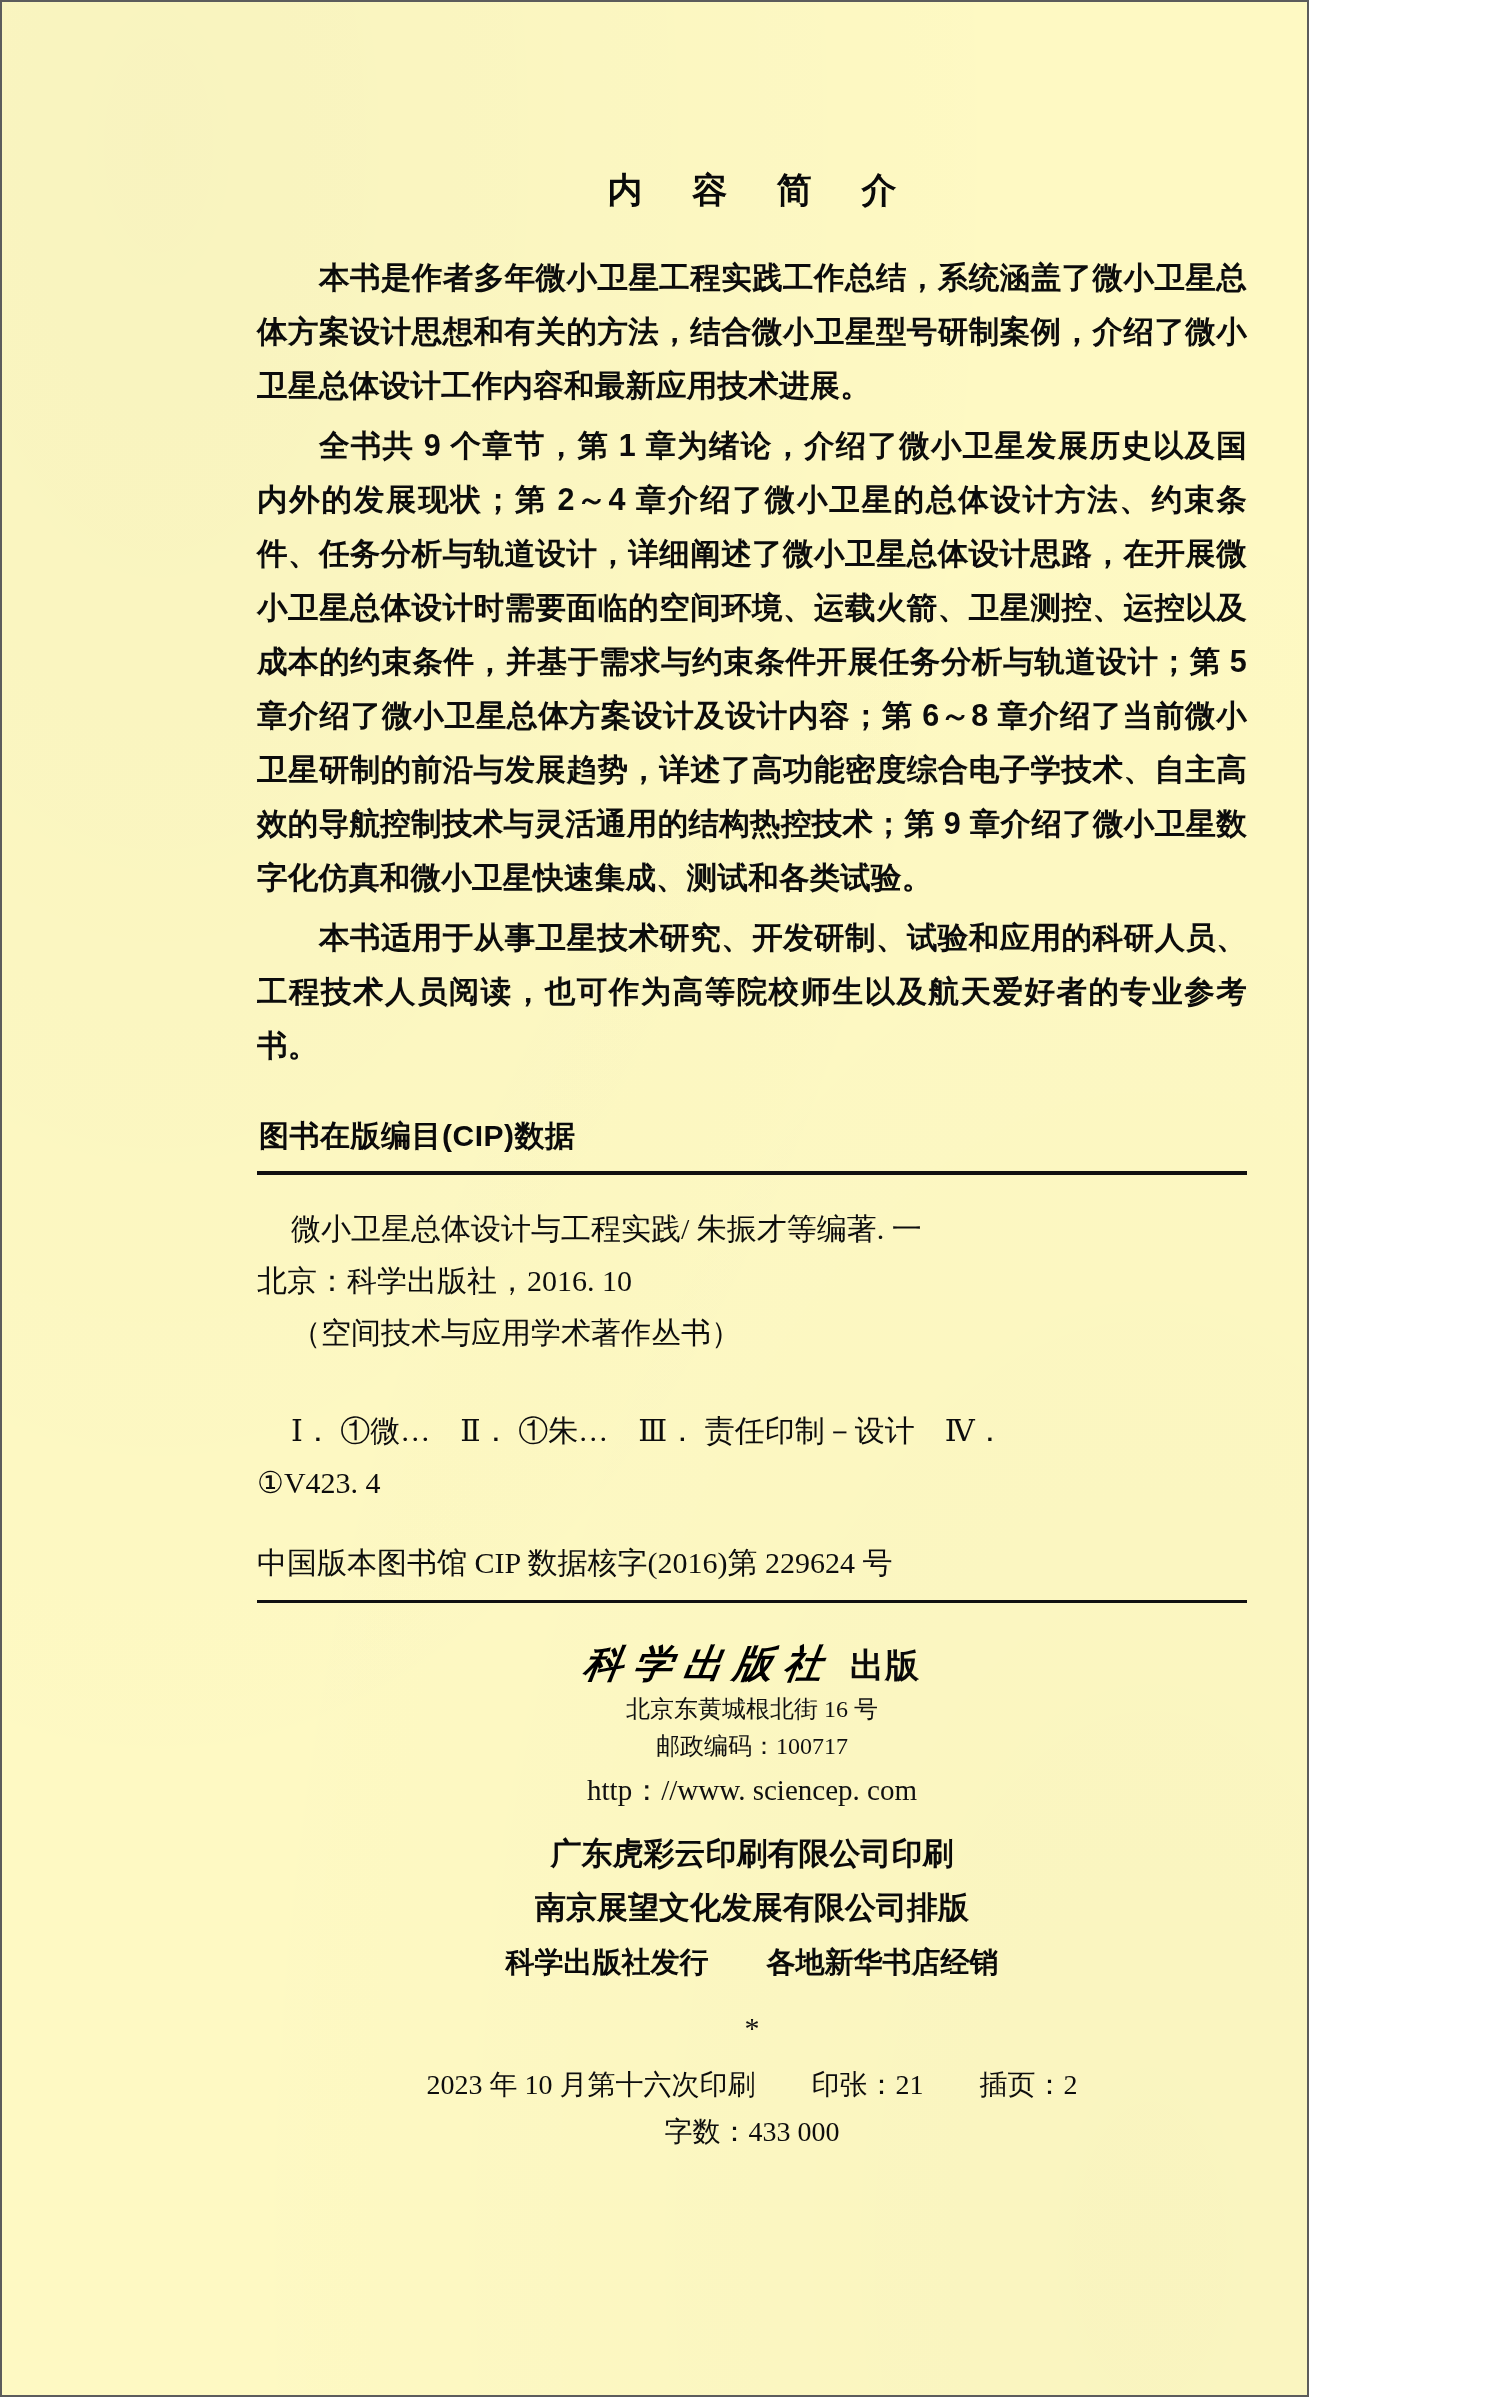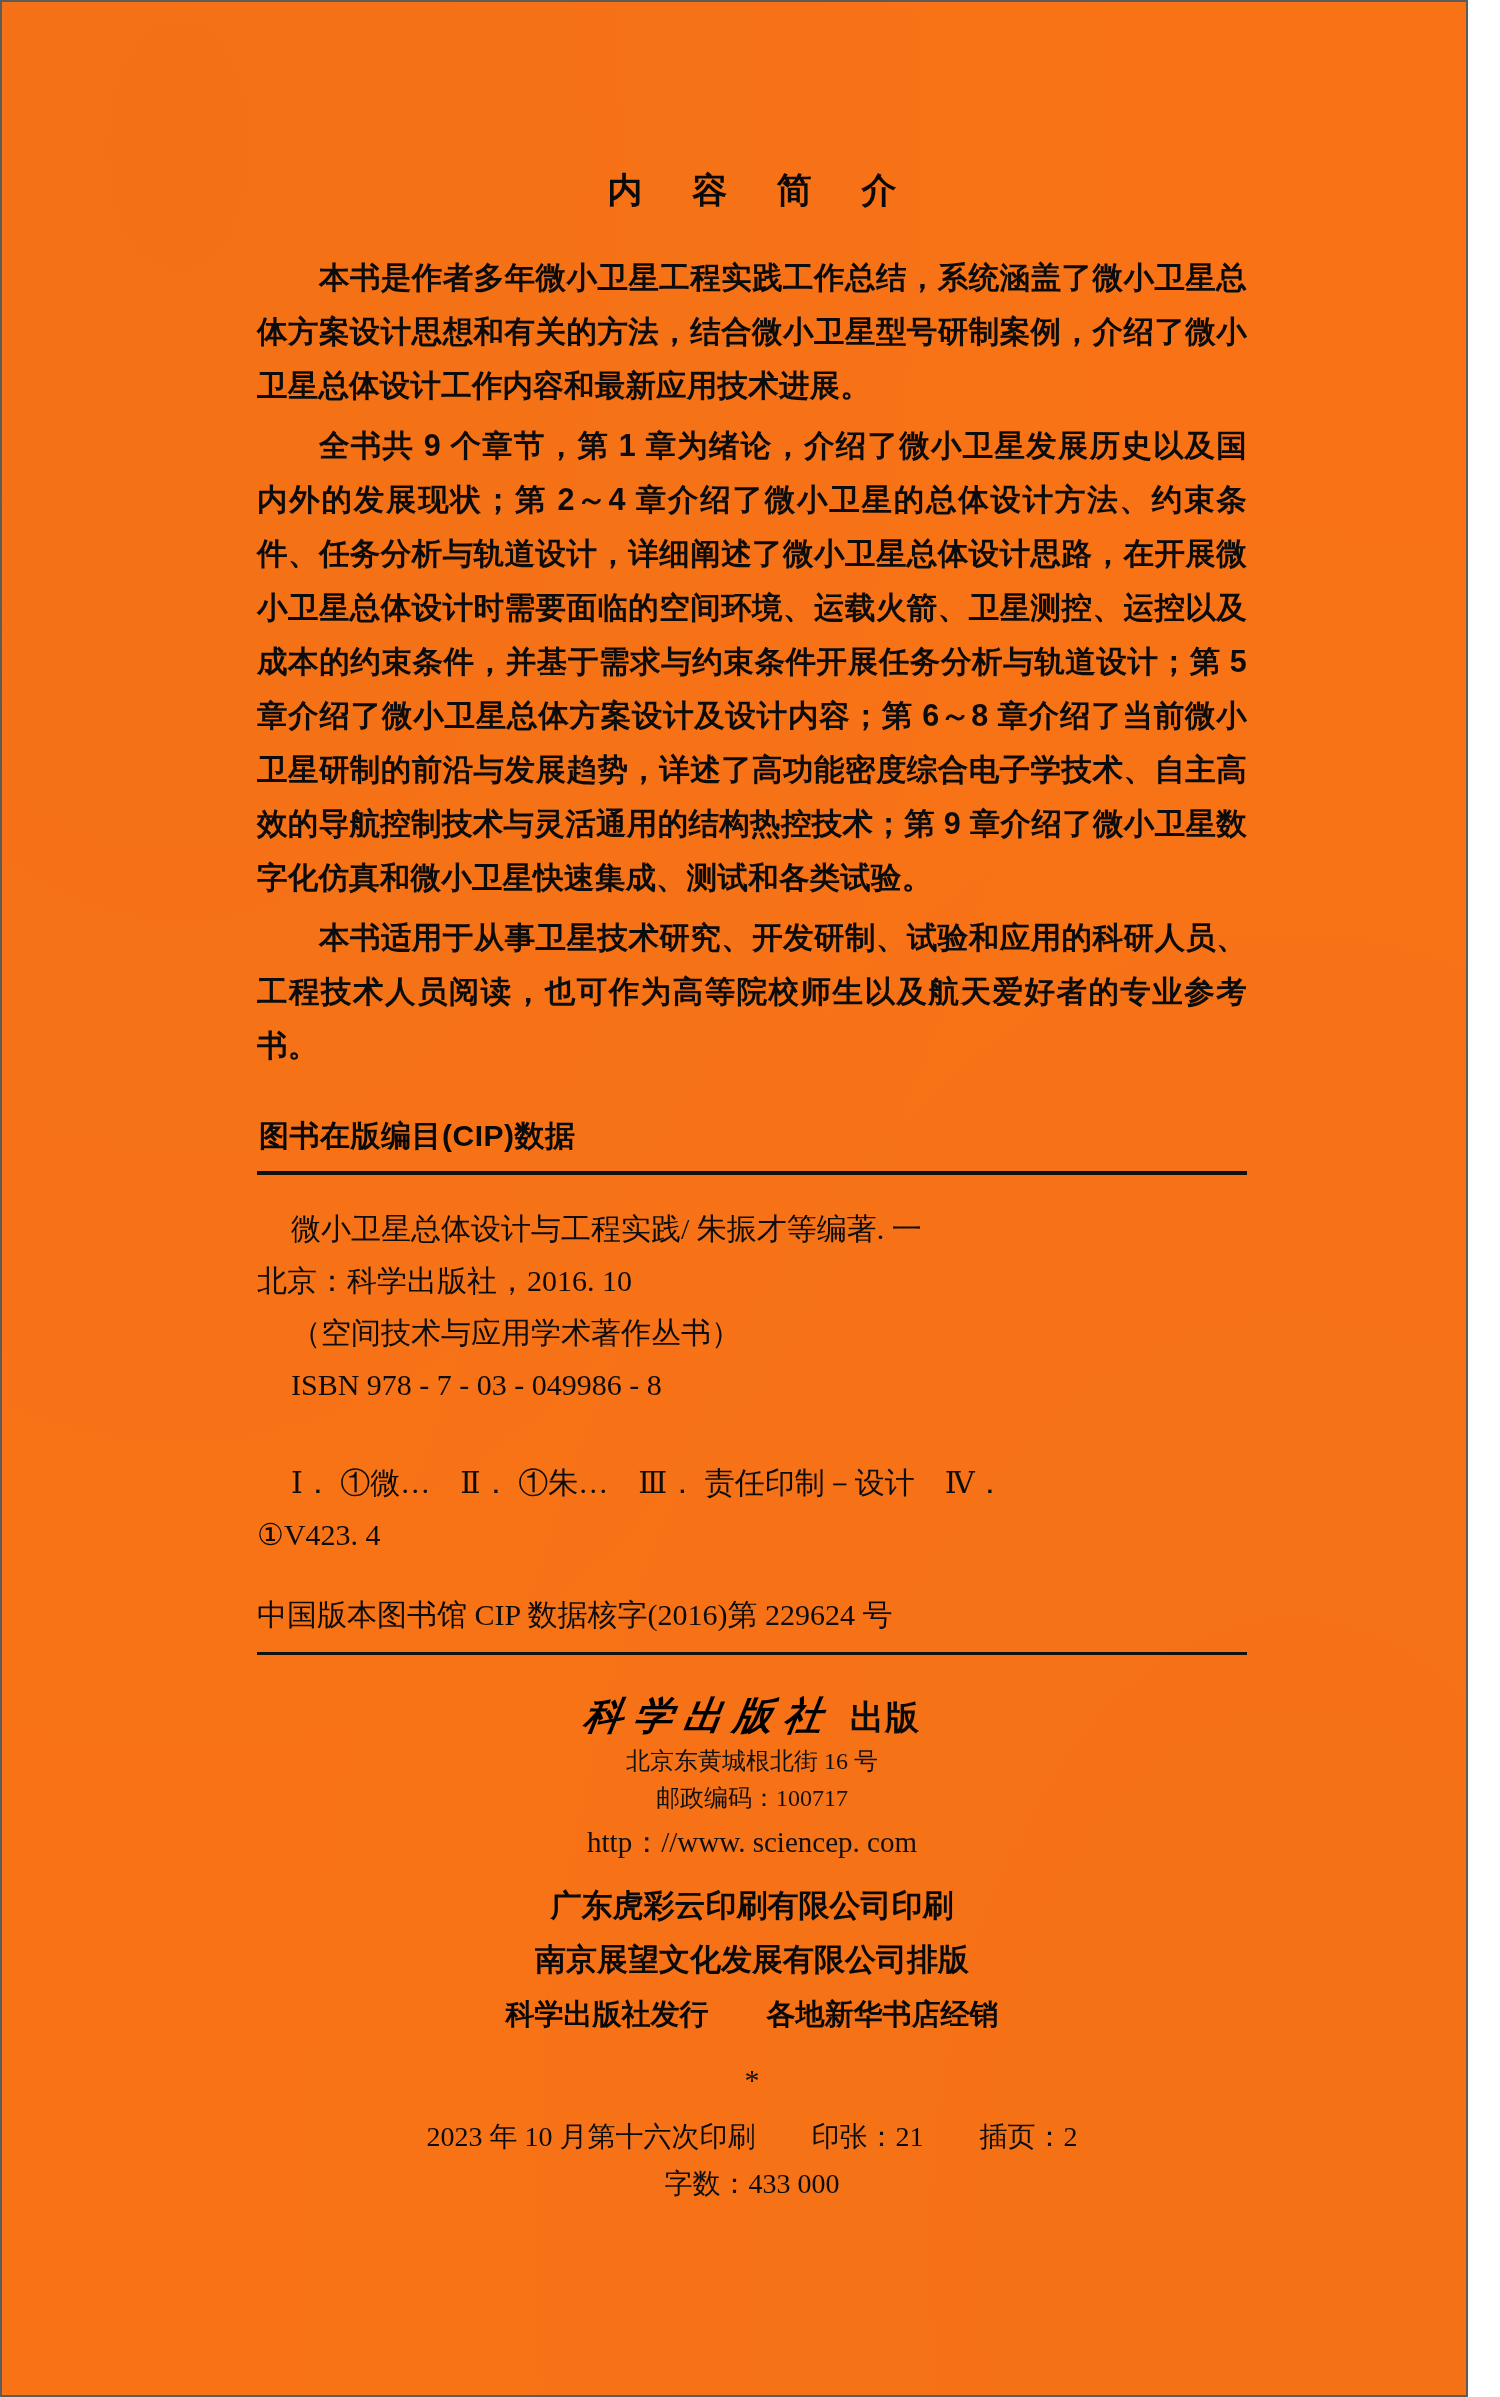--- a/index.html
+++ b/index.html
@@ -7,24 +7,24 @@
     margin: 0;
     padding: 0;
     background: #ffffff;
   }
   body {
     font-family: "Liberation Serif", "DejaVu Serif", serif;
     color: #000000;
   }
   .page {
     position: relative;
-    width: 1468px;
+    width: 1309px;
     height: 2397px;
     box-sizing: border-box;
-    background: #f97316;
+    background: #fef9c3;
     border: 2px solid #5c5c5c;
     overflow: hidden;
   }
   .scan-tint {
     position: absolute;
     inset: 0;
     pointer-events: none;
     background:
       radial-gradient(ellipse at 12% 6%, rgba(0,0,0,0.022), rgba(0,0,0,0) 55%),
       radial-gradient(ellipse at 88% 94%, rgba(0,0,0,0.02), rgba(0,0,0,0) 60%);
@@ -216,21 +216,20 @@
     </div>
 
     <div class="cip">
       <div class="cip-heading">图书在版编目(CIP)数据</div>
       <div class="rule"></div>
 
       <div class="cip-lines">
         <div class="ln ind">微小卫星总体设计与工程实践/ 朱振才等编著. 一</div>
         <div class="ln">北京：科学出版社，2016. 10</div>
         <div class="ln ind">（空间技术与应用学术著作丛书）</div>
-        <div class="ln ind">ISBN 978 - 7 - 03 - 049986 - 8</div>
       </div>
 
       <div class="cip-gap"></div>
 
       <div class="cip-class">
         <div class="ln1">Ⅰ． ①微…　Ⅱ． ①朱…　Ⅲ． 责任印制－设计　Ⅳ．</div>
         <div class="ln2">①V423. 4</div>
       </div>
 
       <div class="cip-verify">中国版本图书馆 CIP 数据核字(2016)第 229624 号</div>

